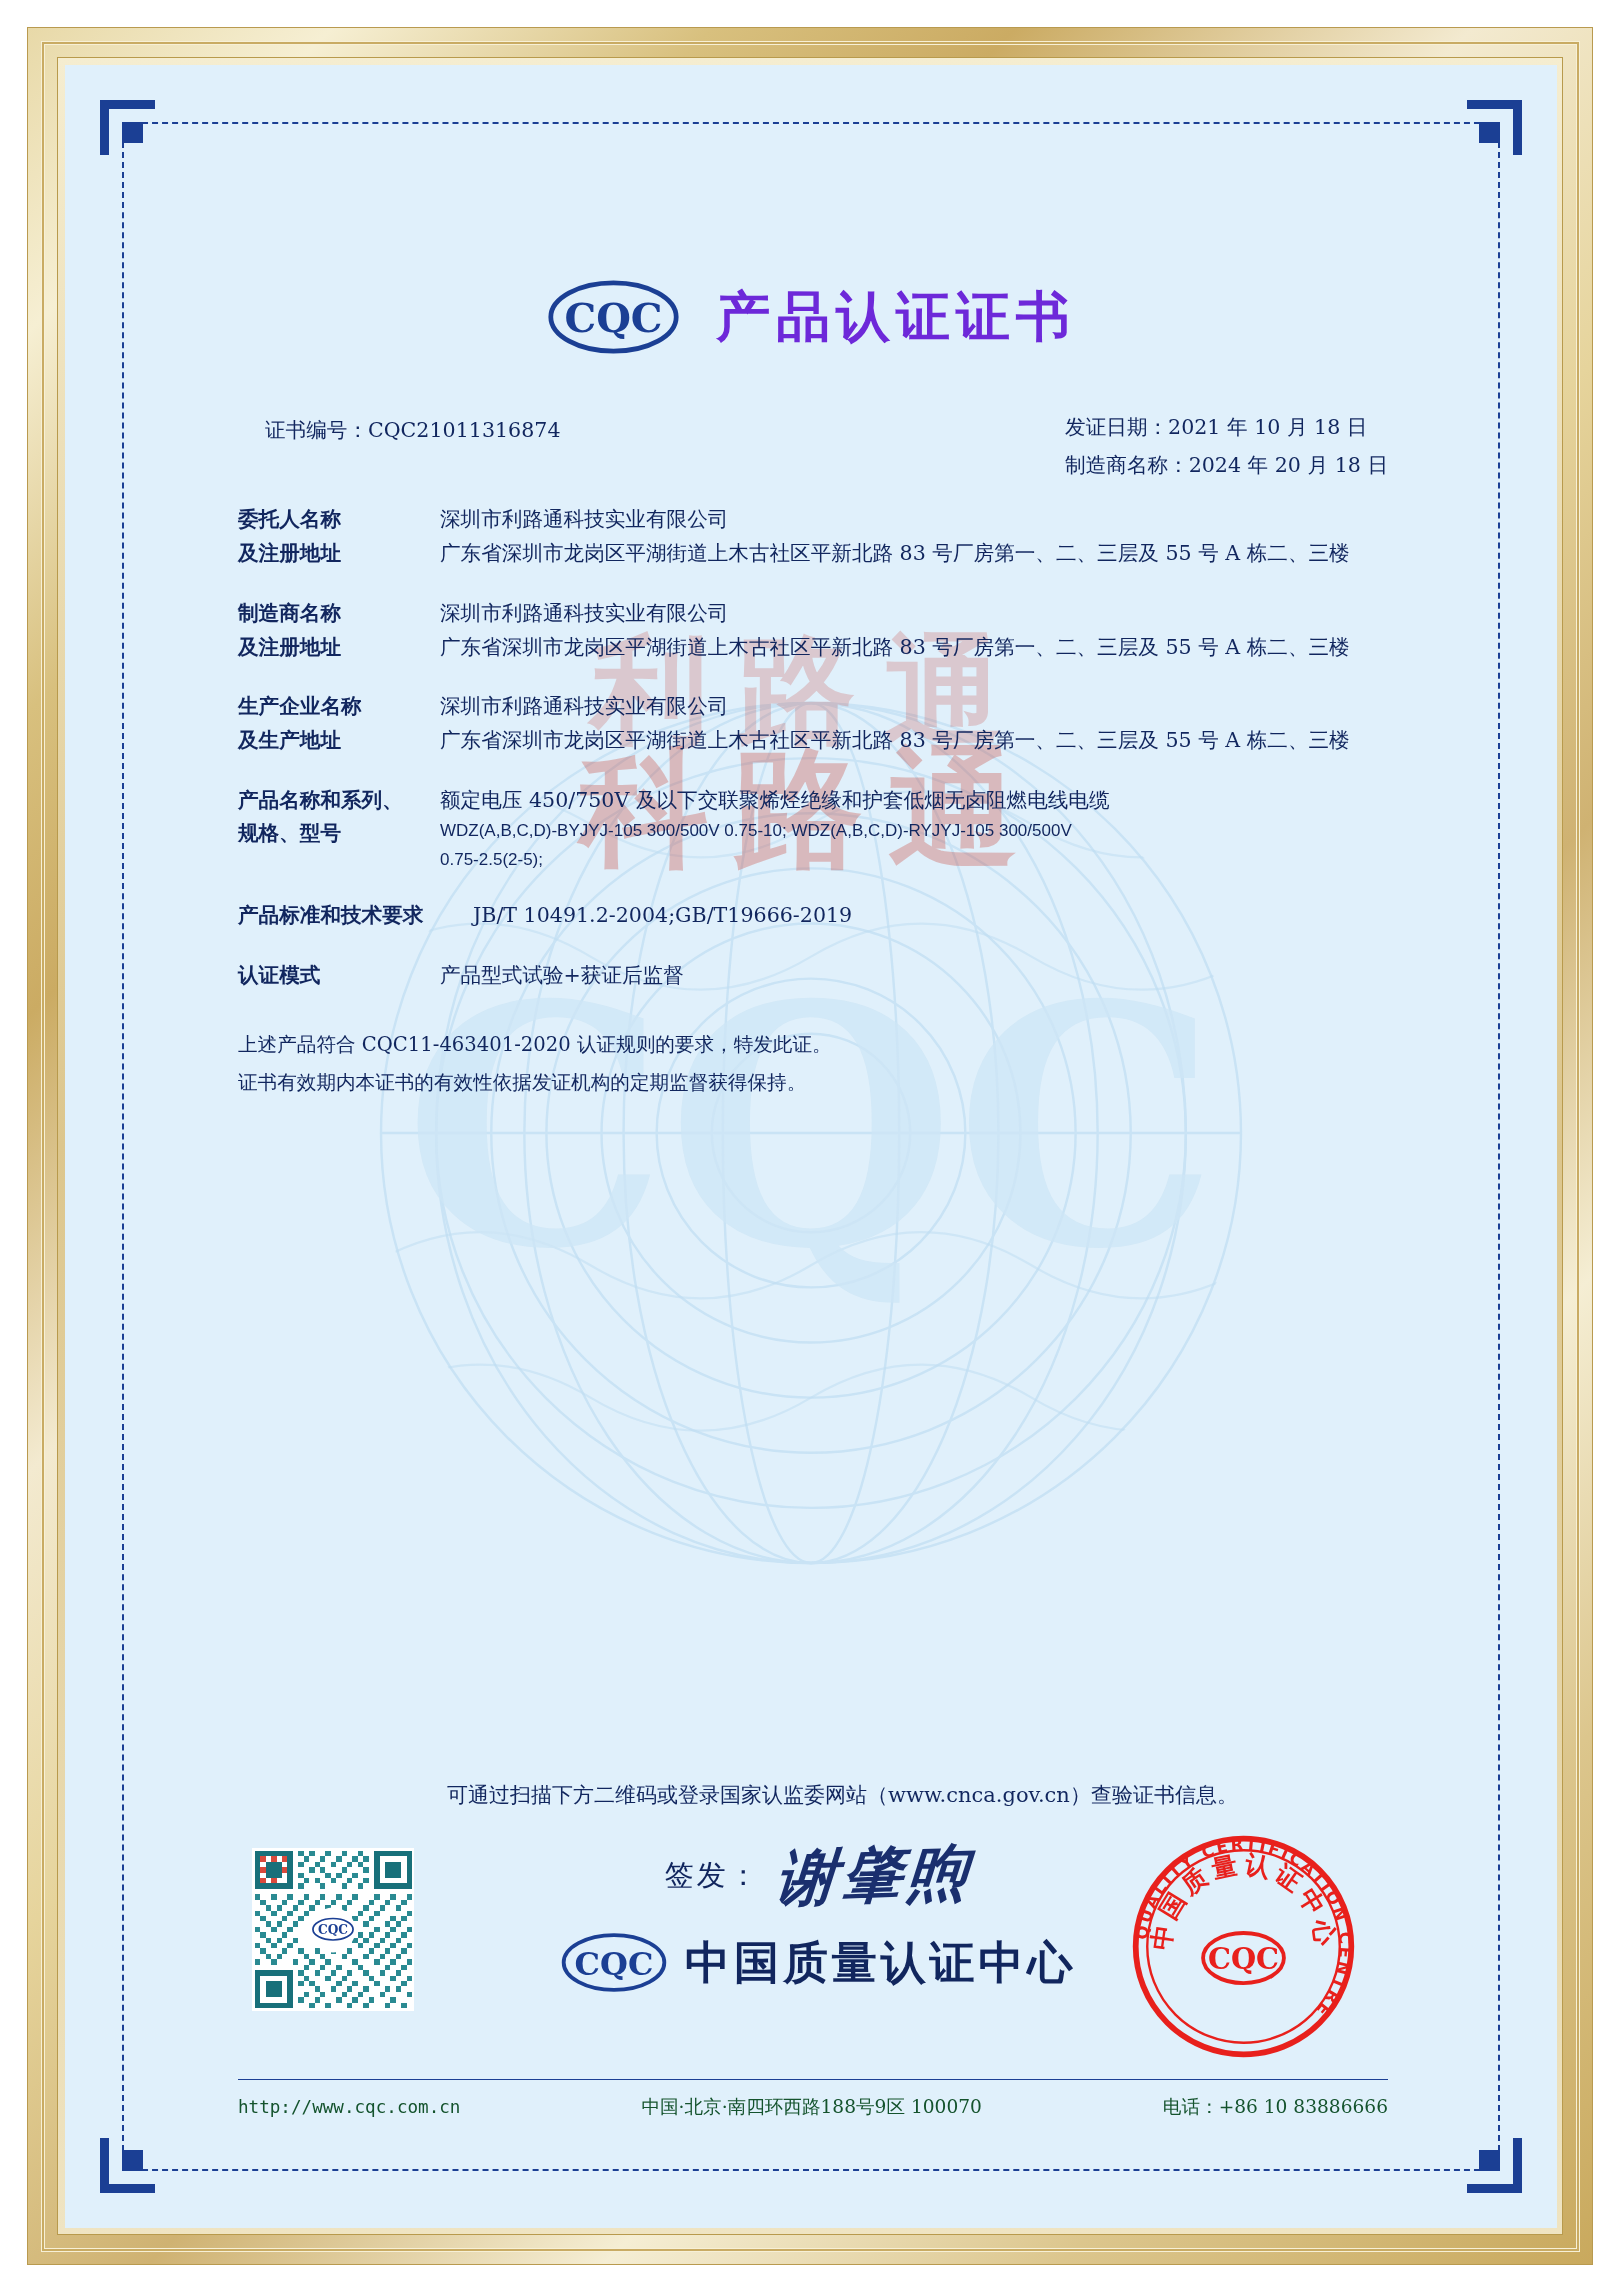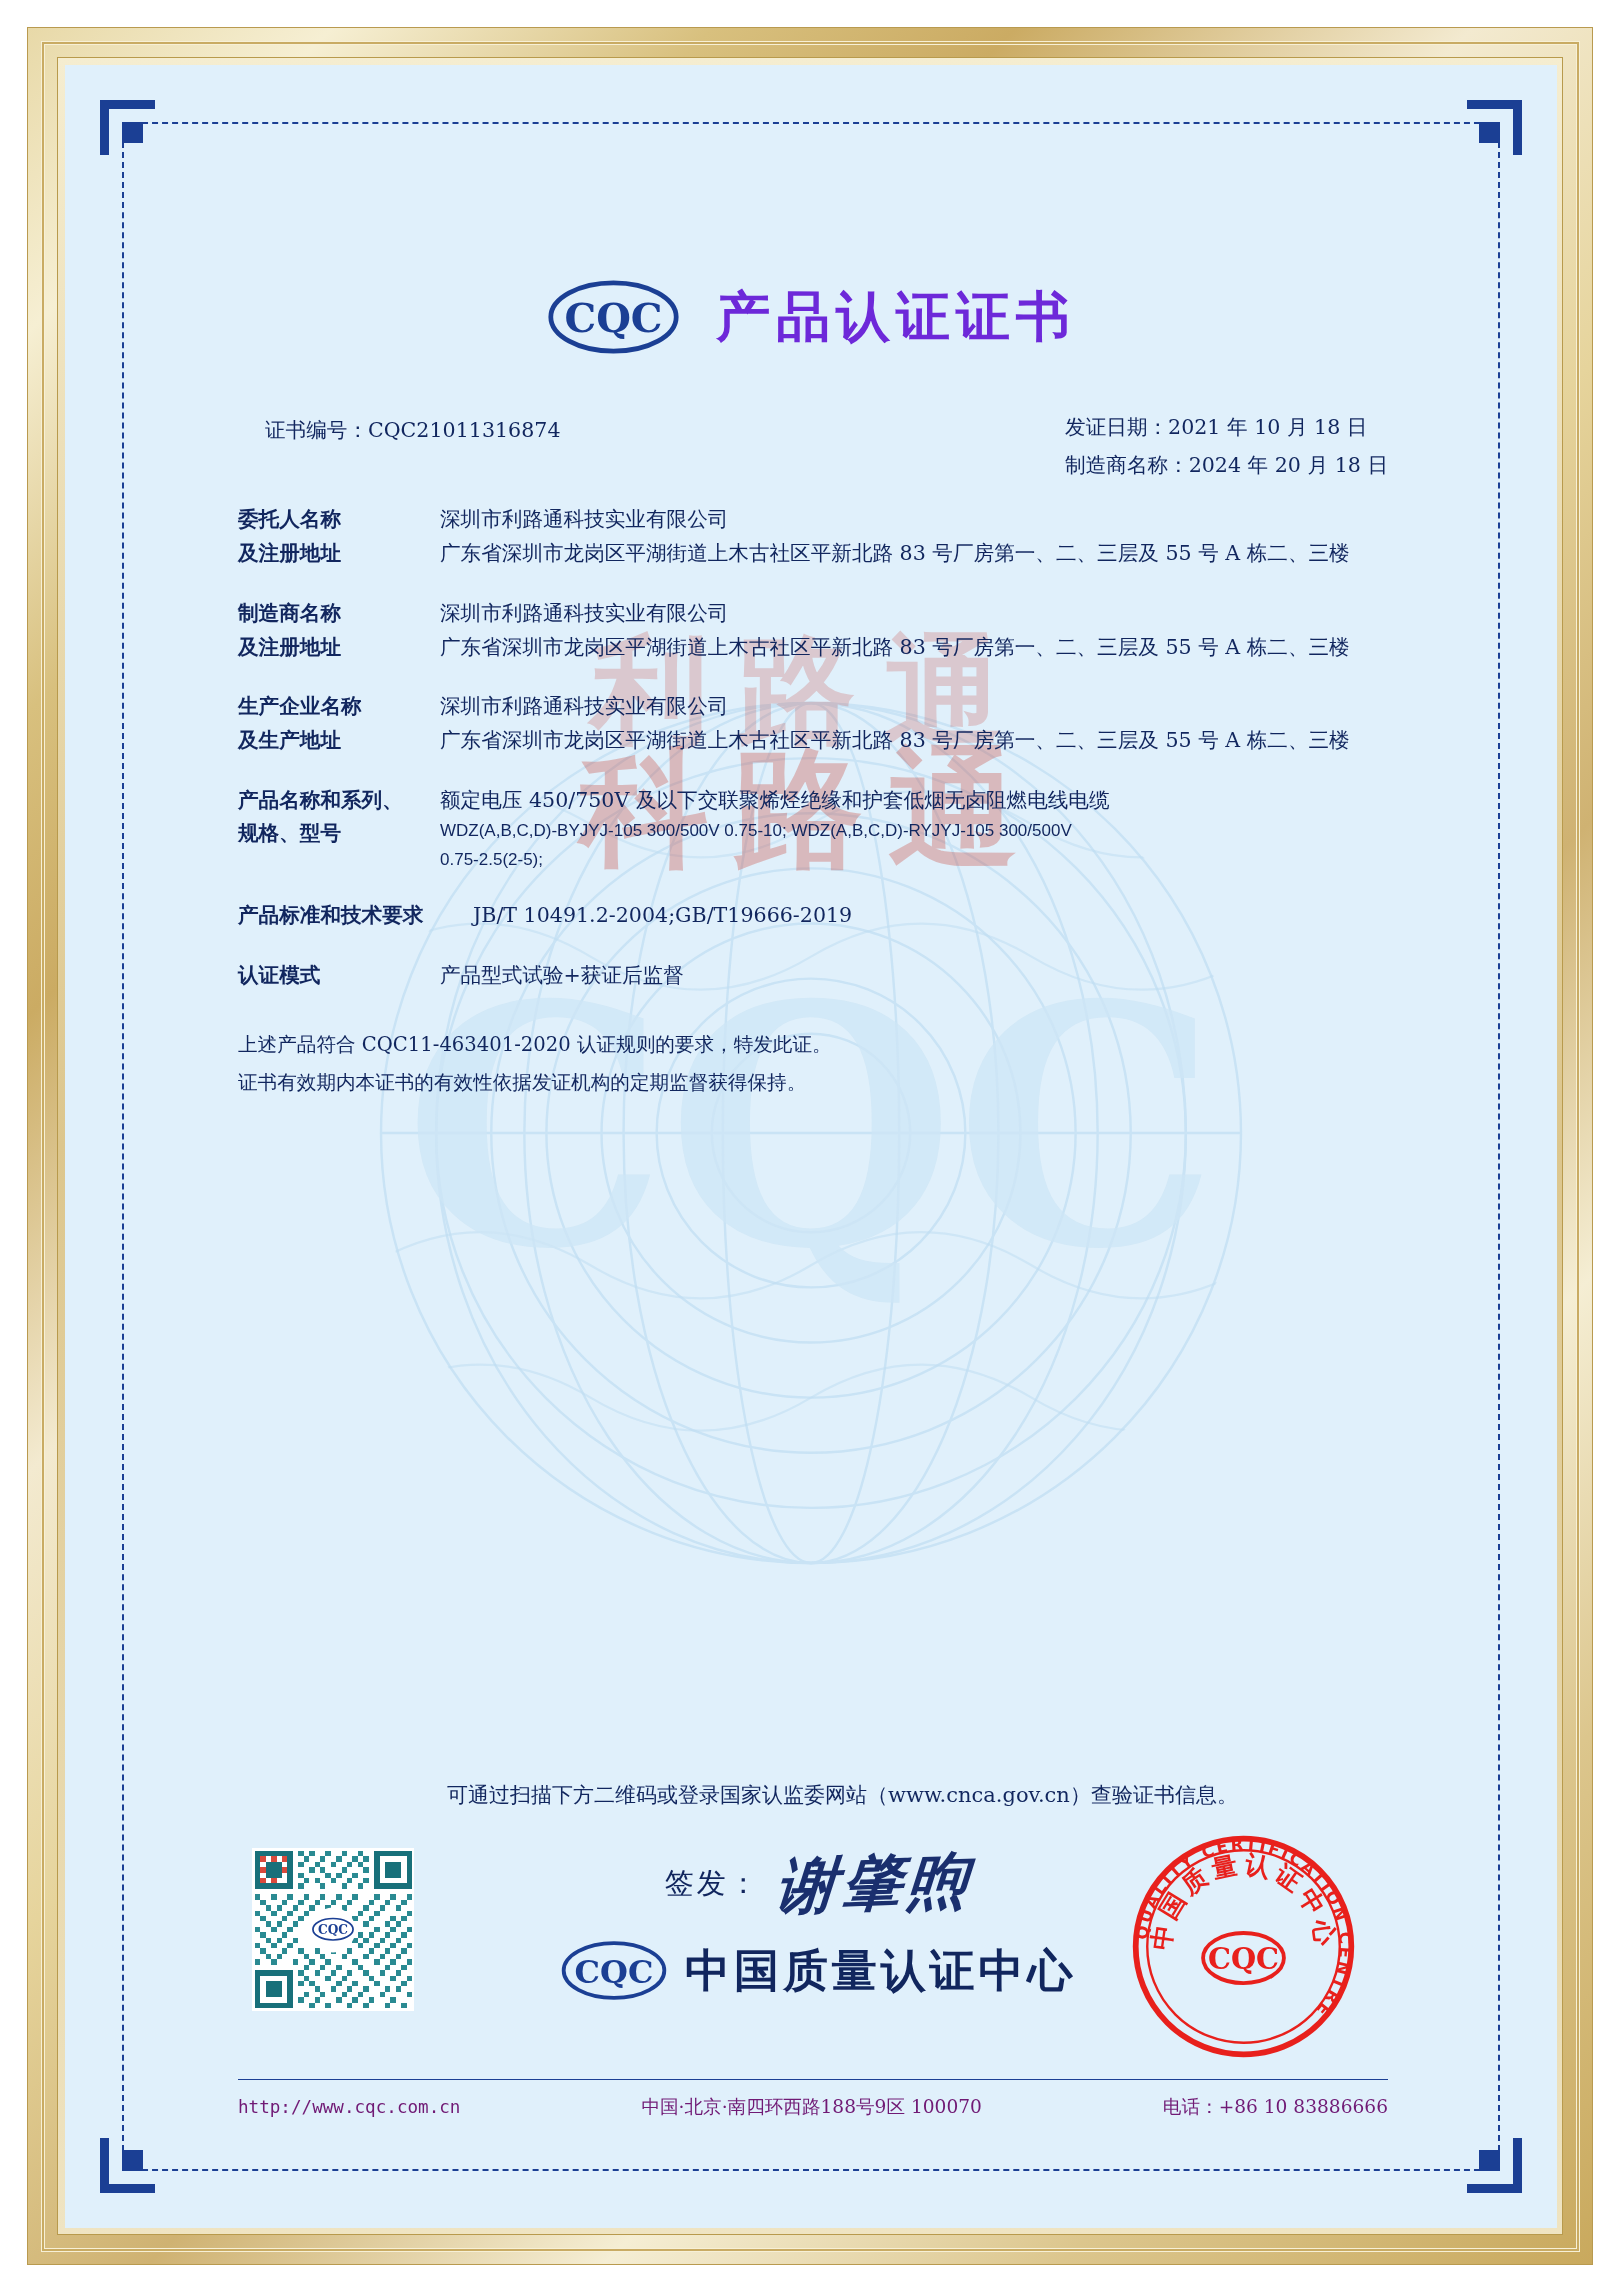--- a/index.html
+++ b/index.html
@@ -247,21 +247,21 @@
     left: 50%; top: 50%;
     transform: translate(-50%,-50%);
     width: 45px; height: 45px;
     background: #fff;
     border-radius: 50%;
     display: flex; align-items: center; justify-content: center;
   }
   .sign-center {
     position: absolute;
     left: 0; right: 0;
-    top: 16px;
+    top: 8px;
   }
   .sign-line {
     display: flex;
     align-items: center;
     justify-content: center;
     gap: 15.7px;
     margin-left: 9.8px;
   }
   .sign-label {
     font-family: "DejaVu Serif", serif;
@@ -302,21 +302,21 @@
 
   .footer {
     margin-top: 17.6px;
     border-top: 1px solid #1b3f94;
     padding-top: 13.7px;
     display: flex;
     justify-content: space-between;
     align-items: center;
     font-family: "DejaVu Sans Mono", monospace;
     font-size: 17.6px;
-    color: #701a75;
+    color: #14532d;
   }
   .footer .mid { font-family: "DejaVu Serif", serif; font-size: 18.6px; }
 </style>
 </head>
 <body>
 
 <div class="page">
   <div class="gold-frame">
     <div class="gold-inner-bevel"></div>
     <div class="gold-inner-bevel2"></div>

